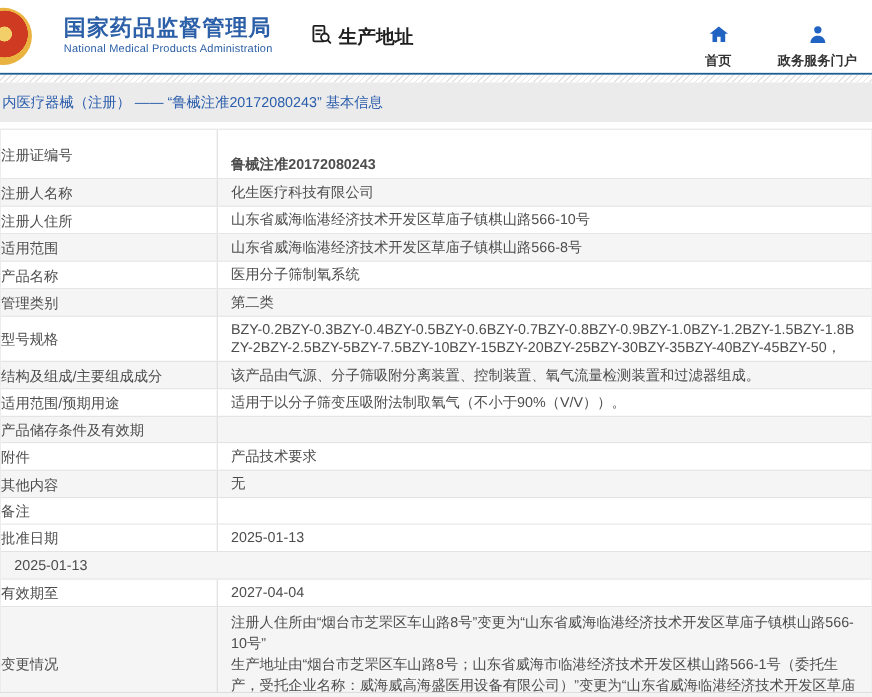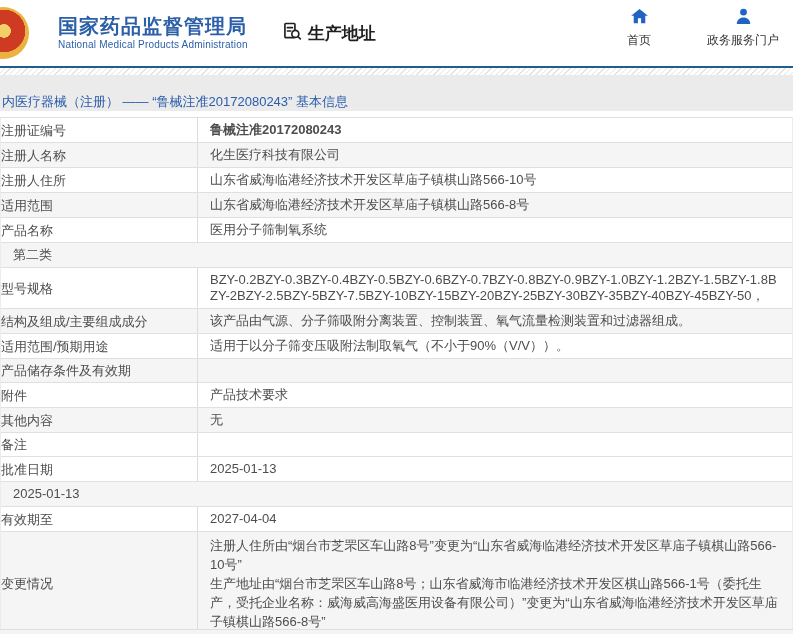--- a/index.html
+++ b/index.html
@@ -12,44 +12,44 @@
   
   .header{height:66px;position:relative;display:flex;align-items:center;background:#fff;}
   .emblem{
     position:absolute;left:-23px;top:7px;width:52px;height:52px;border-radius:50%;
     background:radial-gradient(circle at 52% 46%, #f3cf6a 0 17%, #cf3a23 18% 54%, #eab23e 55% 72%, #d8442b 73% 76%, #e9a93a 77% 100%);
   }
   .title-block{margin-left:58px;display:flex;flex-direction:column;line-height:1;}
   .title{font-size:20px;font-weight:bold;color:#2b5fa7;letter-spacing:1px;}
   .subtitle{font-size:10px;color:#2b5fa7;margin-top:4px;letter-spacing:.2px;}
   .query{display:flex;align-items:center;gap:6px;margin-left:34px;font-size:17px;font-weight:bold;color:#1f1f1f;cursor:pointer;}
-  .nav{position:absolute;right:14px;top:7px;display:flex;gap:46px;}
+  .nav{position:absolute;right:14px;top:22px;display:flex;gap:32px;font-weight:bold;}
   .nav-item{display:flex;flex-direction:column;align-items:center;gap:3px;font-size:12px;color:#333;cursor:pointer;min-width:44px;}
   
   .rule{height:2px;background:#1d5e92;}
   .hatch{height:7px;background:repeating-linear-gradient(135deg,#ffffff 0 3px,#e3e3e3 3px 4px);}
-  .crumb-bar{height:36px;background:#ebebeb;display:flex;align-items:flex-end;}
+  .crumb-bar{height:36px;background:#ebebeb;display:flex;align-items:center;}
   .crumb{font-size:13px;color:#2a5dab;padding-left:2px;white-space:nowrap;}
   .gap{height:6px;background:#fff;}
   
   .table{border-top:1px solid #e0e0e0;border-left:1px solid #ececec;border-right:1px solid #ececec;}
   .row{display:flex;border-bottom:1px solid #e0e0e0;background:#fff;}
   .row.alt{background:#f5f5f5;}
   .cell-label{
     flex:0 0 197px;width:197px;box-sizing:border-box;
     display:flex;align-items:center;justify-content:flex-start;gap:4px;
     text-align:right;padding:4px 9px 4px 0;border-right:1px solid #dcdcdc;
     font-size:13px;line-height:15px;color:#4d4d4d;
   }
   .cell-value{
     flex:1;box-sizing:border-box;padding:4px 10px 4px 12px;
     display:flex;flex-direction:column;justify-content:center;
     font-size:13px;line-height:16px;color:#4d4d4d;word-break:break-all;
   }
-  .strong{font-weight:bold;}
+  .strong{font-weight:bold;margin-top:20px;}
   .vline{line-height:19px;}
   
   .footer-strip{position:absolute;left:0;right:0;bottom:0;height:4px;background:#f4f4f4;border-top:1px solid #dedede;}
 </style>
 </head>
 <body>
 
 <div class="header">
   <div class="emblem"></div>
   <div class="title-block">
@@ -121,20 +121,23 @@
       </div>
       <div class="cell-value">山东省威海临港经济技术开发区草庙子镇棋山路566-8号</div>
     </div>
     <div class="row">
       <div class="cell-label">
         <span>产品名称</span>
       </div>
       <div class="cell-value">医用分子筛制氧系统</div>
     </div>
     <div class="row alt">
+      <div class="cell-label">
+        <span>管理类别</span>
+      </div>
       <div class="cell-value">第二类</div>
     </div>
     <div class="row">
       <div class="cell-label">
         <span>型号规格</span>
       </div>
       <div class="cell-value">BZY-0.2BZY-0.3BZY-0.4BZY-0.5BZY-0.6BZY-0.7BZY-0.8BZY-0.9BZY-1.0BZY-1.2BZY-1.5BZY-1.8BZY-2BZY-2.5BZY-5BZY-7.5BZY-10BZY-15BZY-20BZY-25BZY-30BZY-35BZY-40BZY-45BZY-50，</div>
     </div>
     <div class="row alt">
       <div class="cell-label">

